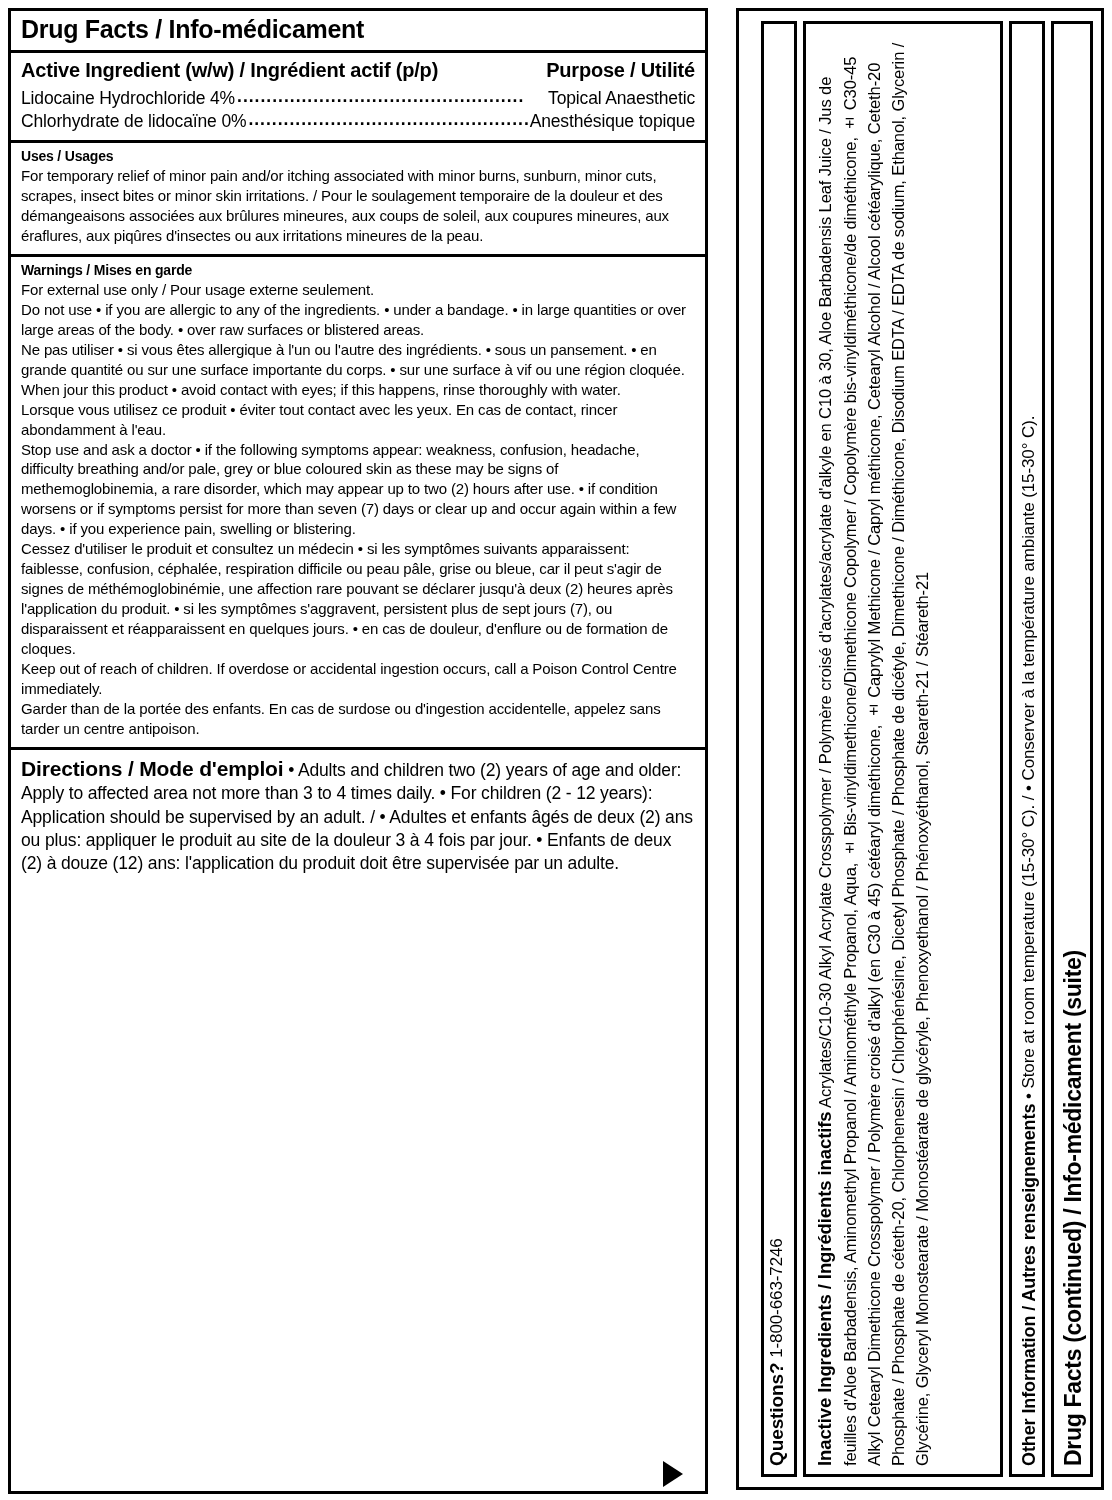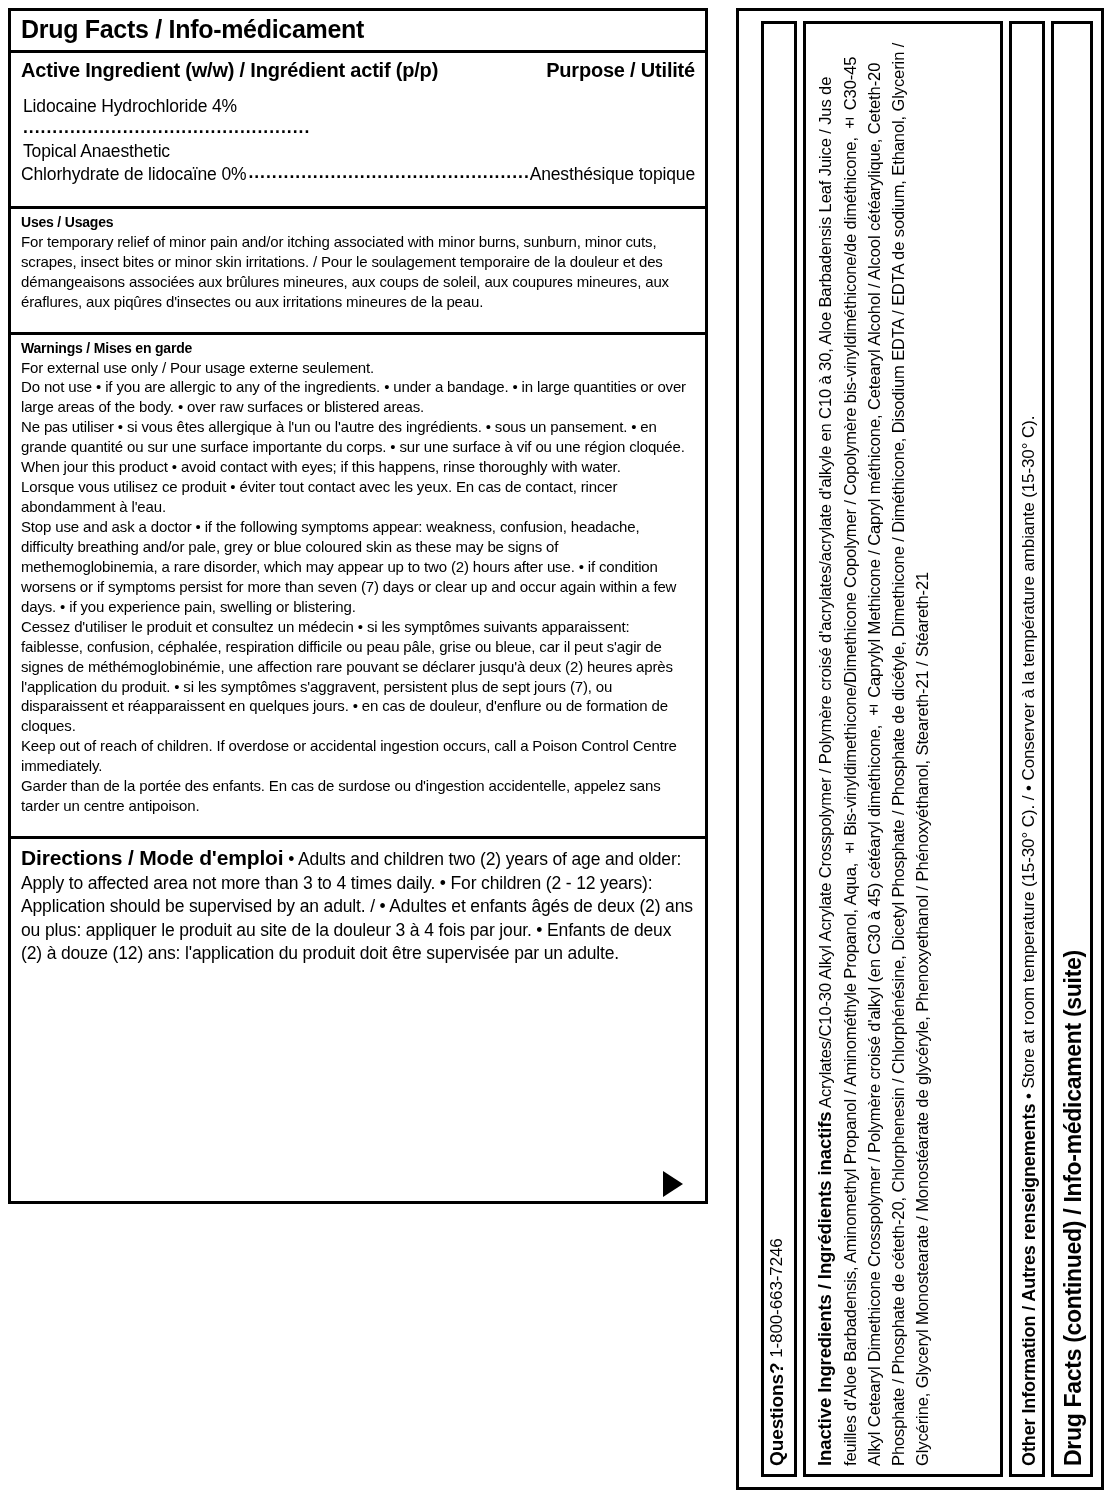--- a/index.html
+++ b/index.html
@@ -21,29 +21,29 @@
     display: flex;
     gap: 0px;
   }
 
   
   .left-panel {
     position: absolute;
     left: 8px;
     top: 8px;
     width: 700px;
-    height: 1196px;
+    height: 1486px;
     border: 3px solid #000;
     box-sizing: border-box;
     display: flex;
     flex-direction: column;
   }
   .section {
     border-bottom: 3px solid #000;
-    padding: 5px 10px 20px 10px;
+    padding: 5px 10px 8px 10px;
     box-sizing: border-box;
   }
   .section.last { border-bottom: none; }
 
   .title {
     font-size: 25px;
     font-weight: bold;
     letter-spacing: -0.3px;
     line-height: 1.15;
     padding: 4px 10px 6px 10px;
@@ -185,21 +185,21 @@
 
   <div class="left-panel">
 
     <div class="title">Drug Facts / Info-médicament</div>
 
     <div class="section">
       <div class="hdr-row">
         <div class="hdr-left">Active Ingredient (w/w) / Ingrédient actif (p/p)</div>
         <div class="hdr-right">Purpose / Utilité</div>
       </div>
-      <div class="dotrow" style="margin-top:12px;flex-direction:column;">
+      <div class="dotrow" style="margin-top:4px;">
         <span class="lbl">Lidocaine Hydrochloride 4%</span>
         <span class="dots">.................................................</span>
         <span class="val">Topical Anaesthetic</span>
       </div>
       <div class="dotrow">
         <span class="lbl">Chlorhydrate de lidocaïne 0%</span>
         <span class="dots">.................................................</span>
         <span class="val">Anesthésique topique</span>
       </div>
     </div>

